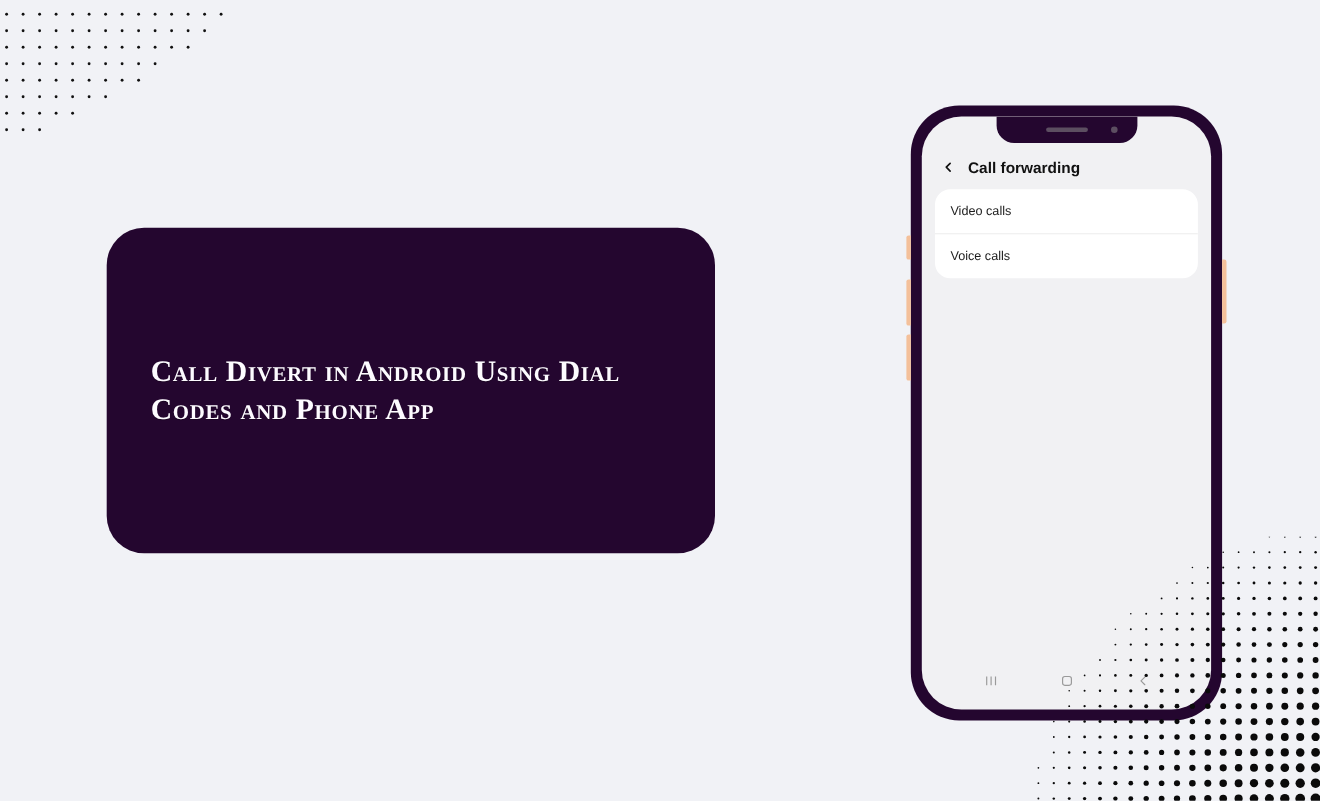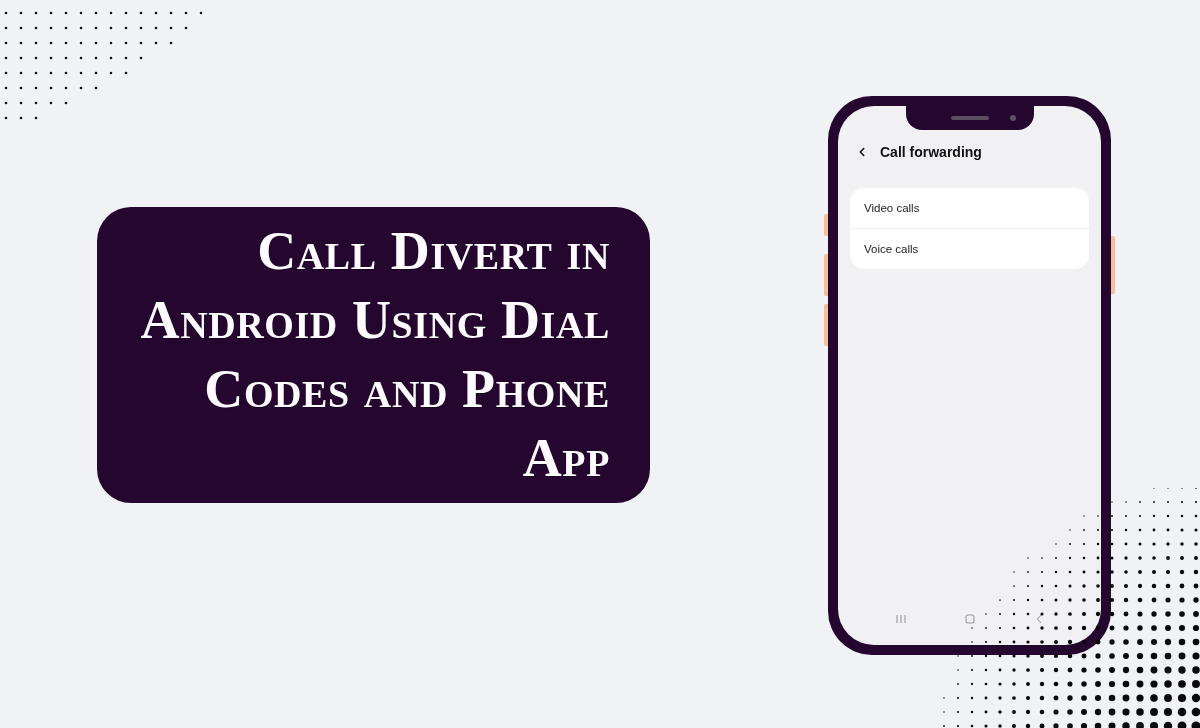--- a/index.html
+++ b/index.html
@@ -44,23 +44,23 @@
       border-radius: 34px;
       display: flex;
       align-items: center;
       justify-content: center;
       padding: 36px 40px;
     }
     .title-text {
       color: #fdfbff;
       font-family: Georgia, serif;
       font-weight: 700;
-      font-size: 54px;
+      font-size: 27px;
       line-height: 1.28;
-      text-align: right;
+      text-align: left;
       font-variant: small-caps;
       letter-spacing: 0.6px;
       text-shadow: 0 1px 0 rgba(0,0,0,0.25);
     }
 
     
     .phone {
       position: absolute;
       left: 828px;
       top: 96px;
@@ -139,21 +139,21 @@
       height: 6px;
       background: #5c4e61;
       border-radius: 50%;
       position: absolute;
       right: 18px;
     }
 
     
     .screen-header {
       margin-top: 28px;
-      padding: 10px 16px 28px 16px;
+      padding: 10px 16px 12px 16px;
       display: flex;
       align-items: center;
       gap: 10px;
     }
     .back-icon {
       width: 16px;
       height: 16px;
       display: inline-flex;
       align-items: center;
       justify-content: center;

